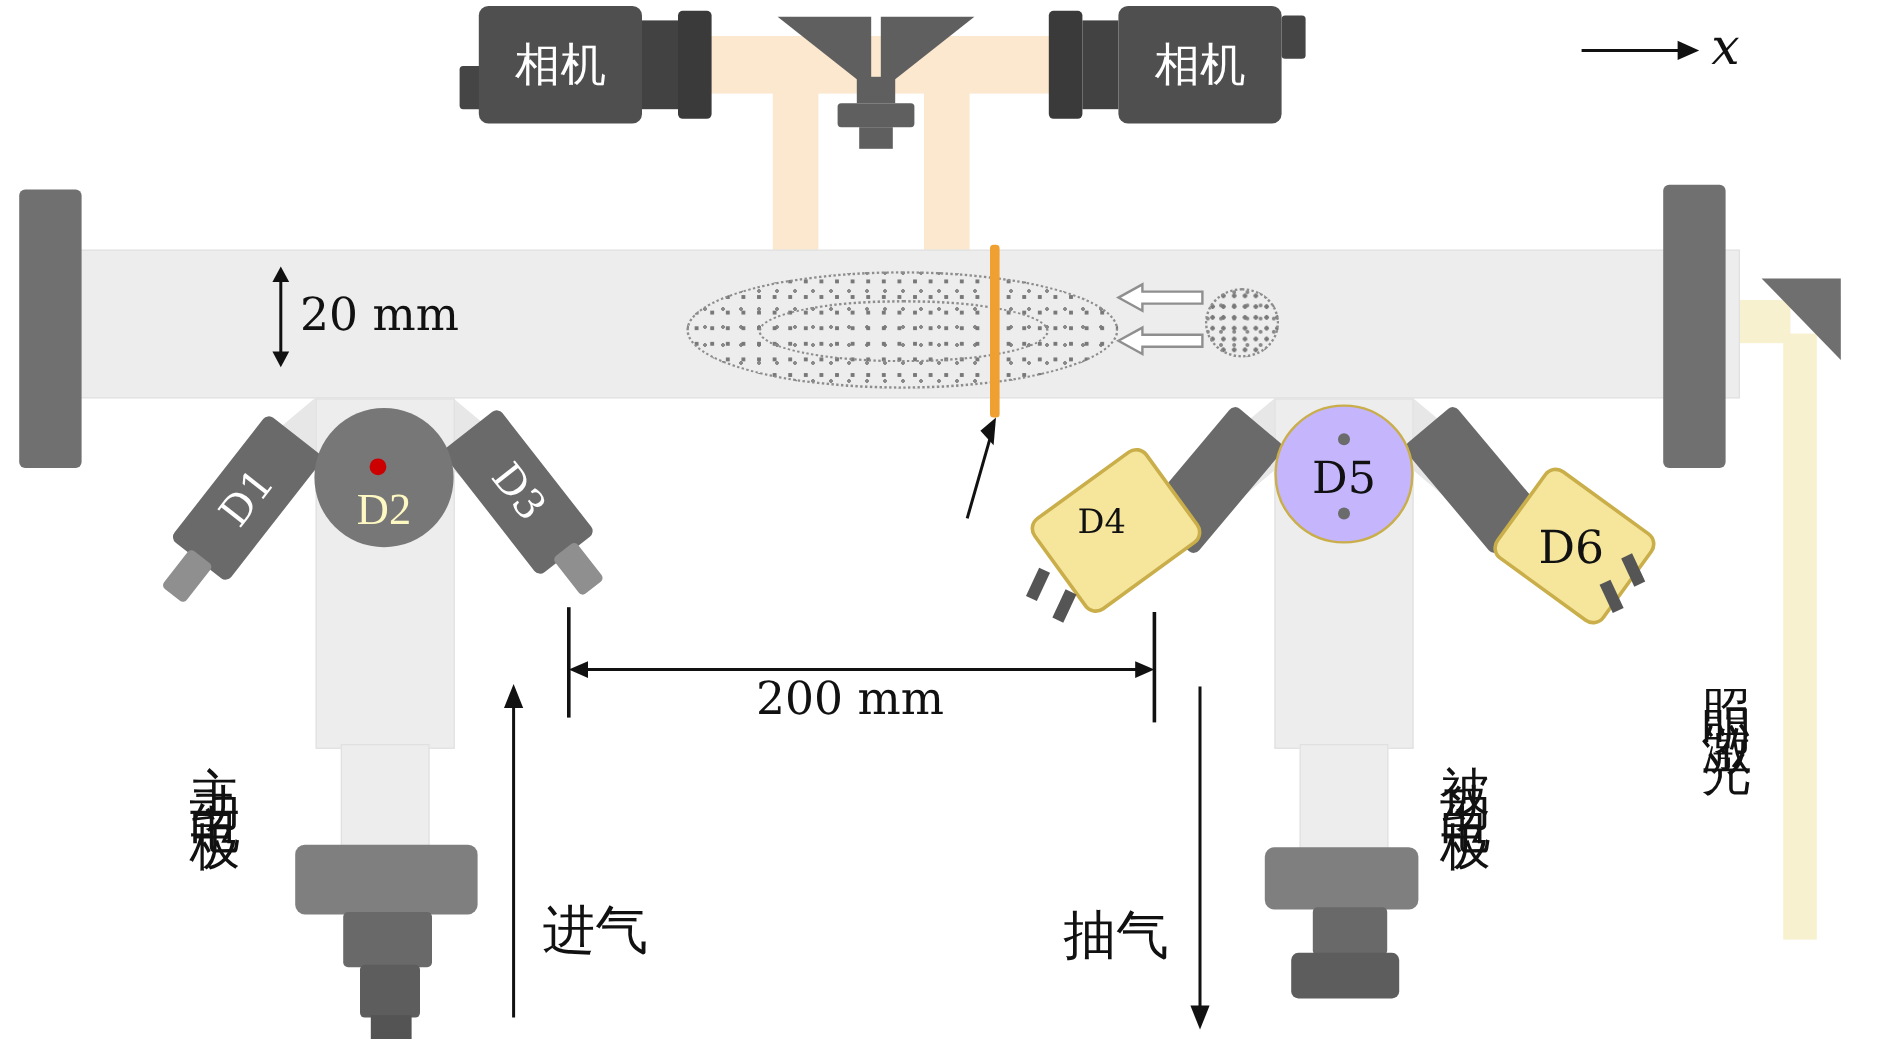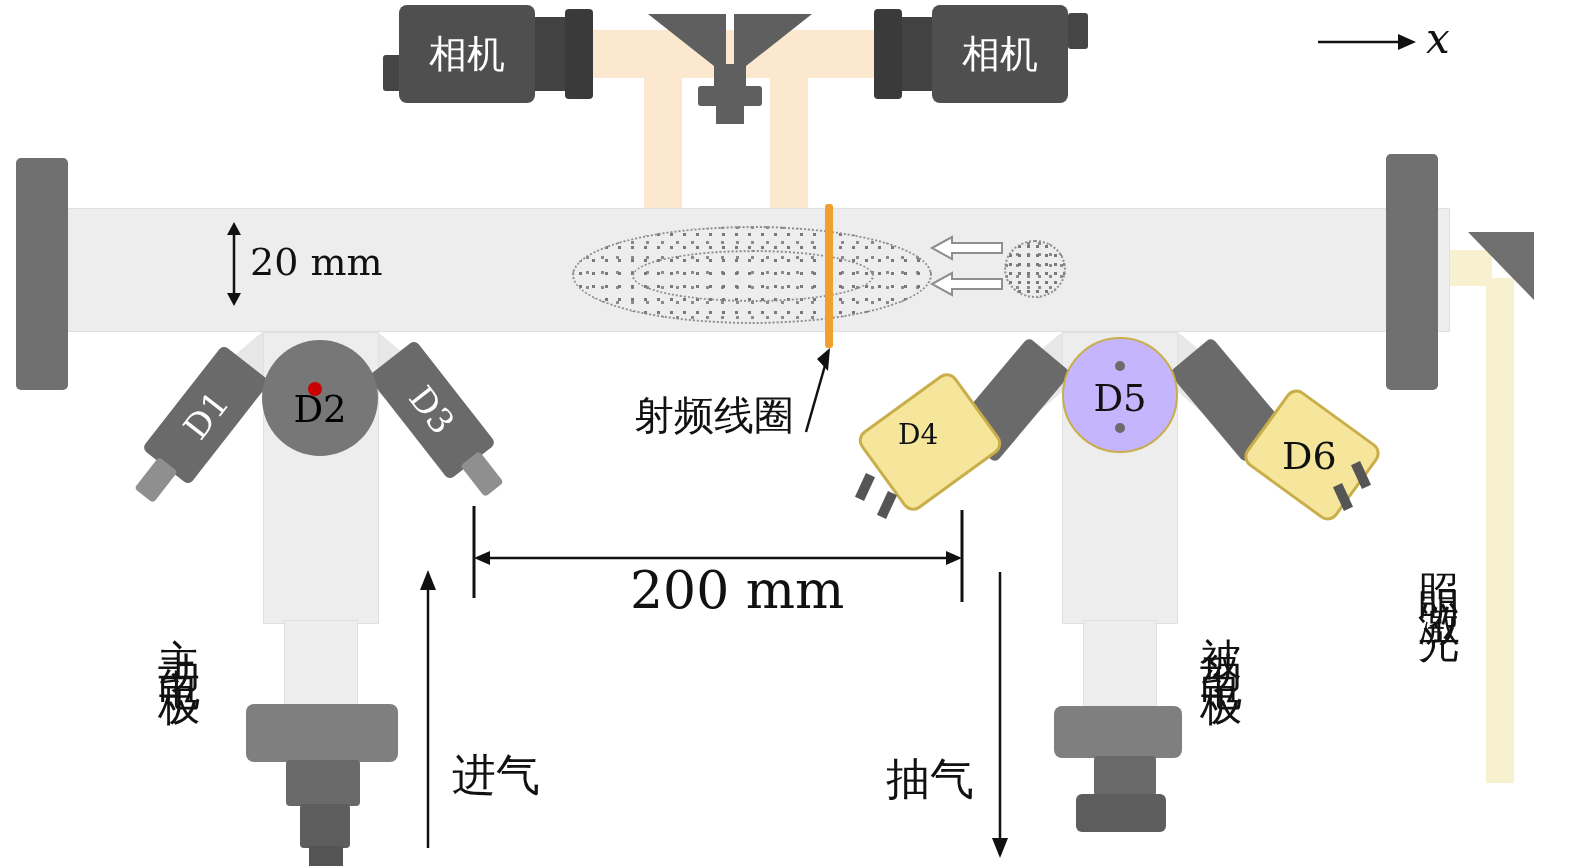--- a/index.html
+++ b/index.html
@@ -73,21 +73,21 @@
     <span class="tile-label">D1</span>
   </div>
   <div class="abs tile" style="left:366px;top:380px;width:132px;height:60px;transform:rotate(52deg);">
     <span class="tile-label">D3</span>
   </div>
   <div class="abs" style="left:136px;top:468px;width:40px;height:24px;background:#8f8f8f;transform:rotate(-52deg);border-radius:4px;"></div>
   <div class="abs" style="left:462px;top:462px;width:40px;height:24px;background:#8f8f8f;transform:rotate(52deg);border-radius:4px;"></div>
 
   <div class="abs" style="left:262px;top:340px;width:116px;height:116px;border-radius:50%;background:#777777;">
     <div class="abs" style="left:46px;top:42px;width:14px;height:14px;border-radius:50%;background:#cc0000;"></div>
-    <div class="abs label" style="left:0;top:48px;width:116px;text-align:center;color:#000000;font-size:37px;">D2</div>
+    <div class="abs label" style="left:0;top:64px;width:116px;text-align:center;color:#fef9c3;font-size:37px;font-family:Liberation Serif, serif;">D2</div>
   </div>
 
   <div class="abs tile" style="left:953px;top:372px;width:118px;height:56px;transform:rotate(-50deg);"></div>
   <div class="abs tile" style="left:1169px;top:372px;width:118px;height:56px;transform:rotate(50deg);"></div>
 
   <div class="abs ysensor" style="left:871px;top:394px;width:118px;height:96px;transform:rotate(-36deg);"></div>
   <div class="abs" style="left:852px;top:482px;width:26px;height:10px;background:#555;transform:rotate(-65deg);"></div>
   <div class="abs" style="left:874px;top:500px;width:26px;height:10px;background:#555;transform:rotate(-65deg);"></div>
   <div class="abs label" style="left:898px;top:418px;font-size:28px;">D4</div>
 
@@ -149,23 +149,22 @@
   </svg>
   <div class="abs label" style="left:250px;top:240px;font-size:38px;">20 mm</div>
 
   <svg class="abs" style="left:466px;top:504px;" width="504" height="100">
     <line x1="8" y1="2" x2="8" y2="94" stroke="#111" stroke-width="3"></line>
     <line x1="496" y1="6" x2="496" y2="98" stroke="#111" stroke-width="3"></line>
     <line x1="16" y1="54" x2="488" y2="54" stroke="#111" stroke-width="2.5"></line>
     <polygon points="8,54 24,47 24,61" fill="#111"></polygon>
     <polygon points="496,54 480,47 480,61" fill="#111"></polygon>
   </svg>
-  <div class="abs label" style="left:630px;top:560px;font-size:52px;">200 mm</div>
+  <div class="abs label" style="left:630px;top:560px;font-size:38px;">200 mm</div>
 
-  <div class="abs label" style="left:634px;top:388px;font-size:40px;">射频线圈</div>
   <svg class="abs" style="left:796px;top:344px;" width="44" height="94">
     <line x1="10" y1="88" x2="30" y2="18" stroke="#111" stroke-width="2.5"></line>
     <polygon points="34,4 21,15 32,27" fill="#111"></polygon>
   </svg>
 
   <svg class="abs" style="left:414px;top:568px;" width="28" height="284">
     <line x1="14" y1="16" x2="14" y2="280" stroke="#111" stroke-width="2.5"></line>
     <polygon points="14,2 6,22 22,22" fill="#111"></polygon>
   </svg>
   <div class="abs label" style="left:452px;top:746px;font-size:44px;">进气</div>

